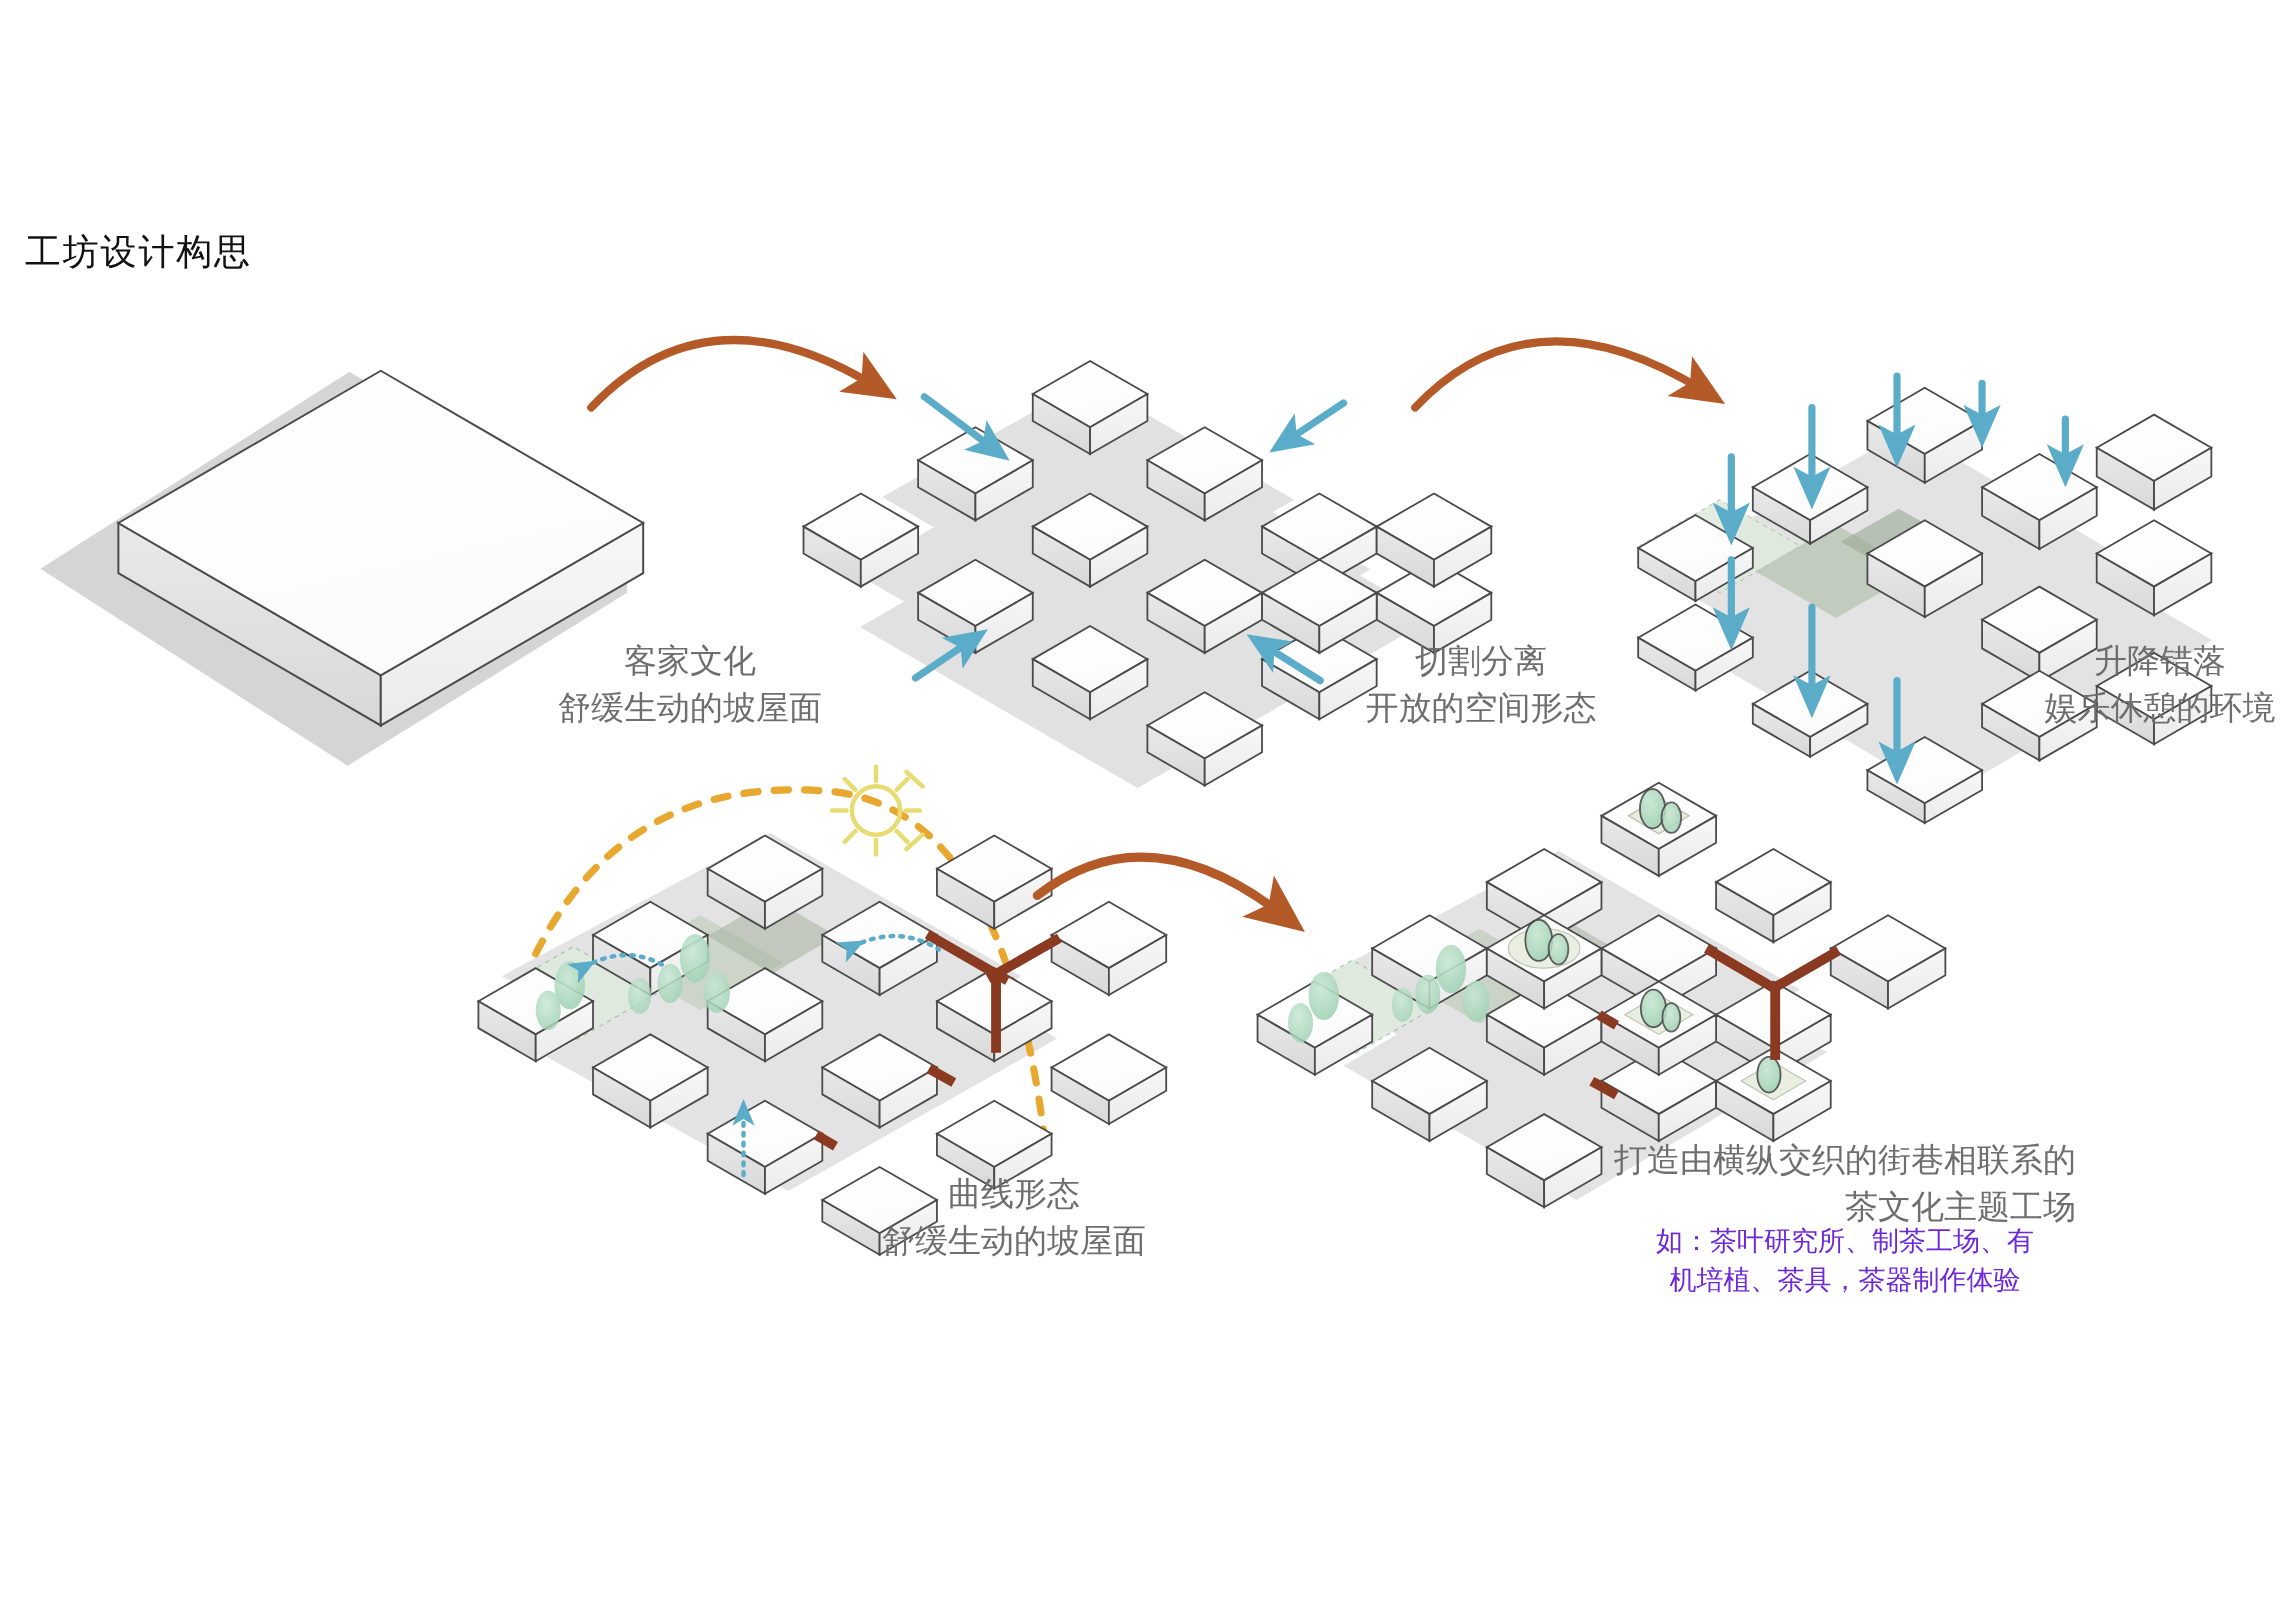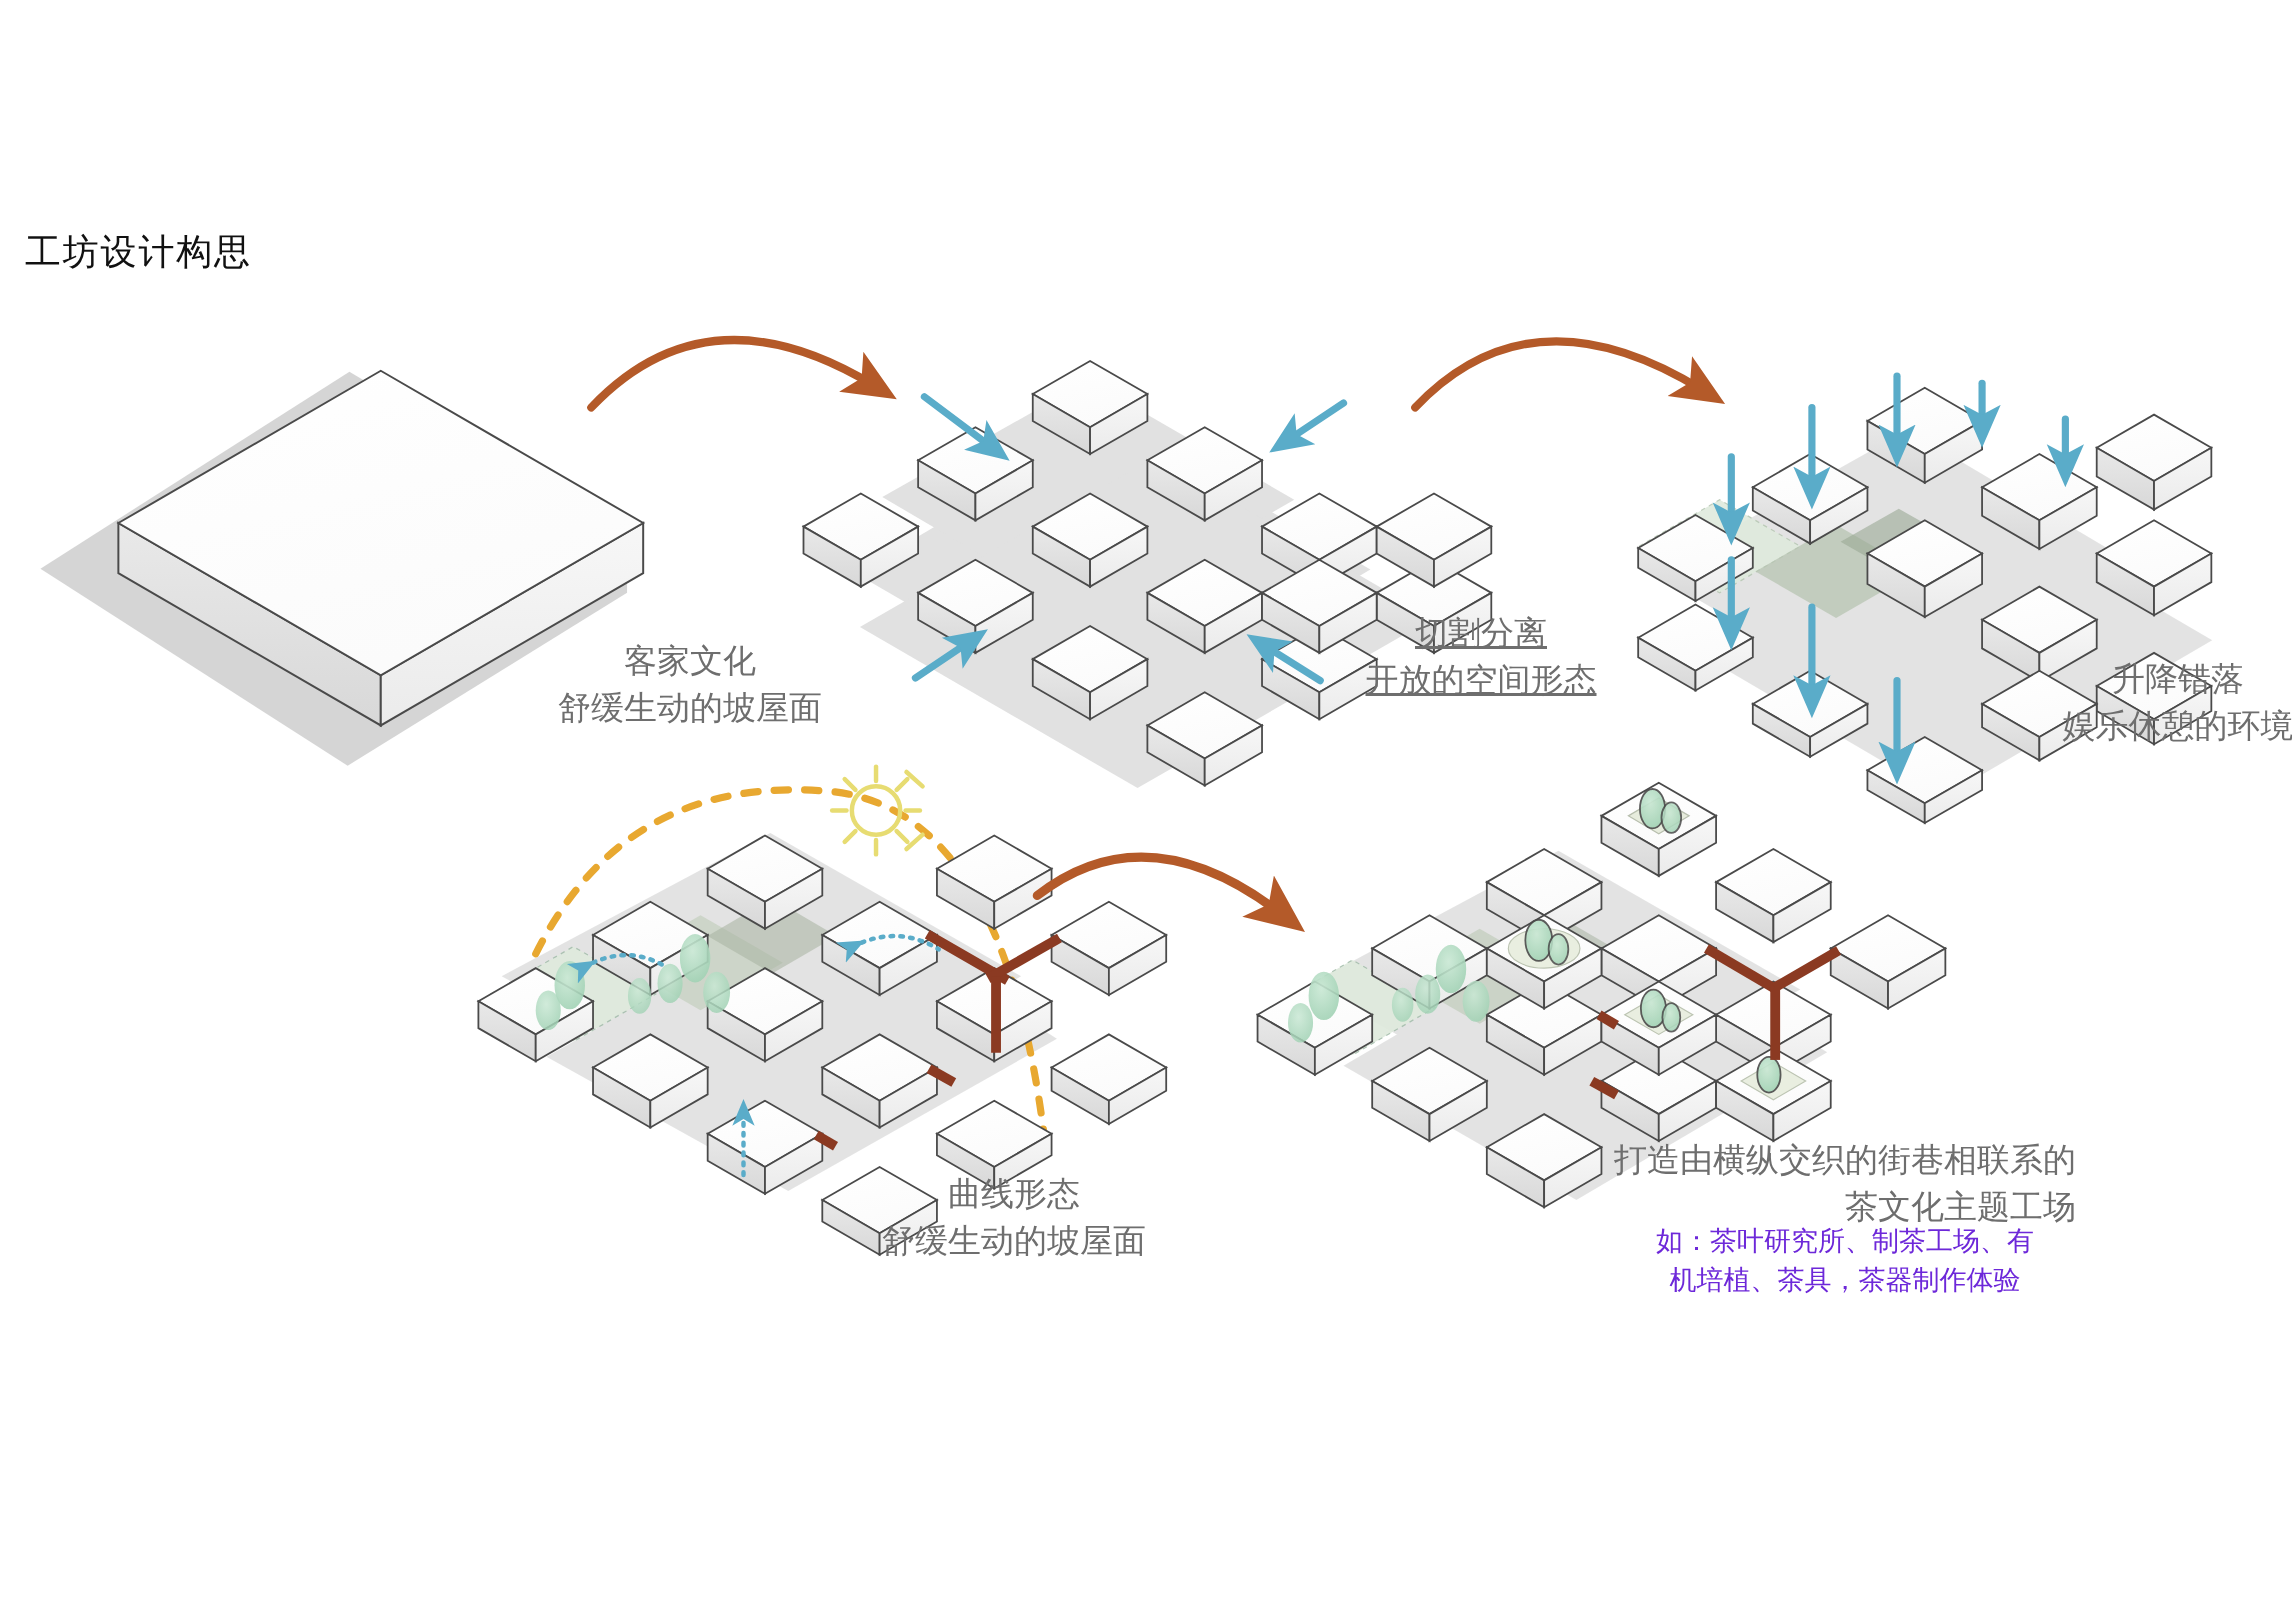--- a/index.html
+++ b/index.html
@@ -529,26 +529,26 @@
   </g>
 </svg>
 
 <div class="page-title">工坊设计构思</div>
 
 <div class="caption" style="left:690px; top:638px; transform:translateX(-50%);">
   <span class="ln">客家文化</span>
   <span class="ln">舒缓生动的坡屋面</span>
 </div>
 
-<div class="caption" style="left:1481px; top:610px; transform:translateX(-50%);text-decoration:underline;">
+<div class="caption" style="left:1481px; top:638px; transform:translateX(-50%);">
   <span class="ln">切割分离</span>
   <span class="ln">开放的空间形态</span>
 </div>
 
-<div class="caption" style="left:2160px; top:656px; transform:translateX(-50%);margin-left:18px;">
+<div class="caption" style="left:2160px; top:638px; transform:translateX(-50%);">
   <span class="ln">升降错落</span>
   <span class="ln">娱乐休憩的环境</span>
 </div>
 
 <div class="caption" style="left:1014px; top:1139px; transform:translateX(-50%);margin-top:32px;">
   <span class="ln">曲线形态</span>
   <span class="ln">舒缓生动的坡屋面</span>
 </div>
 
 <div class="caption" style="left:1845px; top:1137px; transform:translateX(-50%);text-align:right;">

